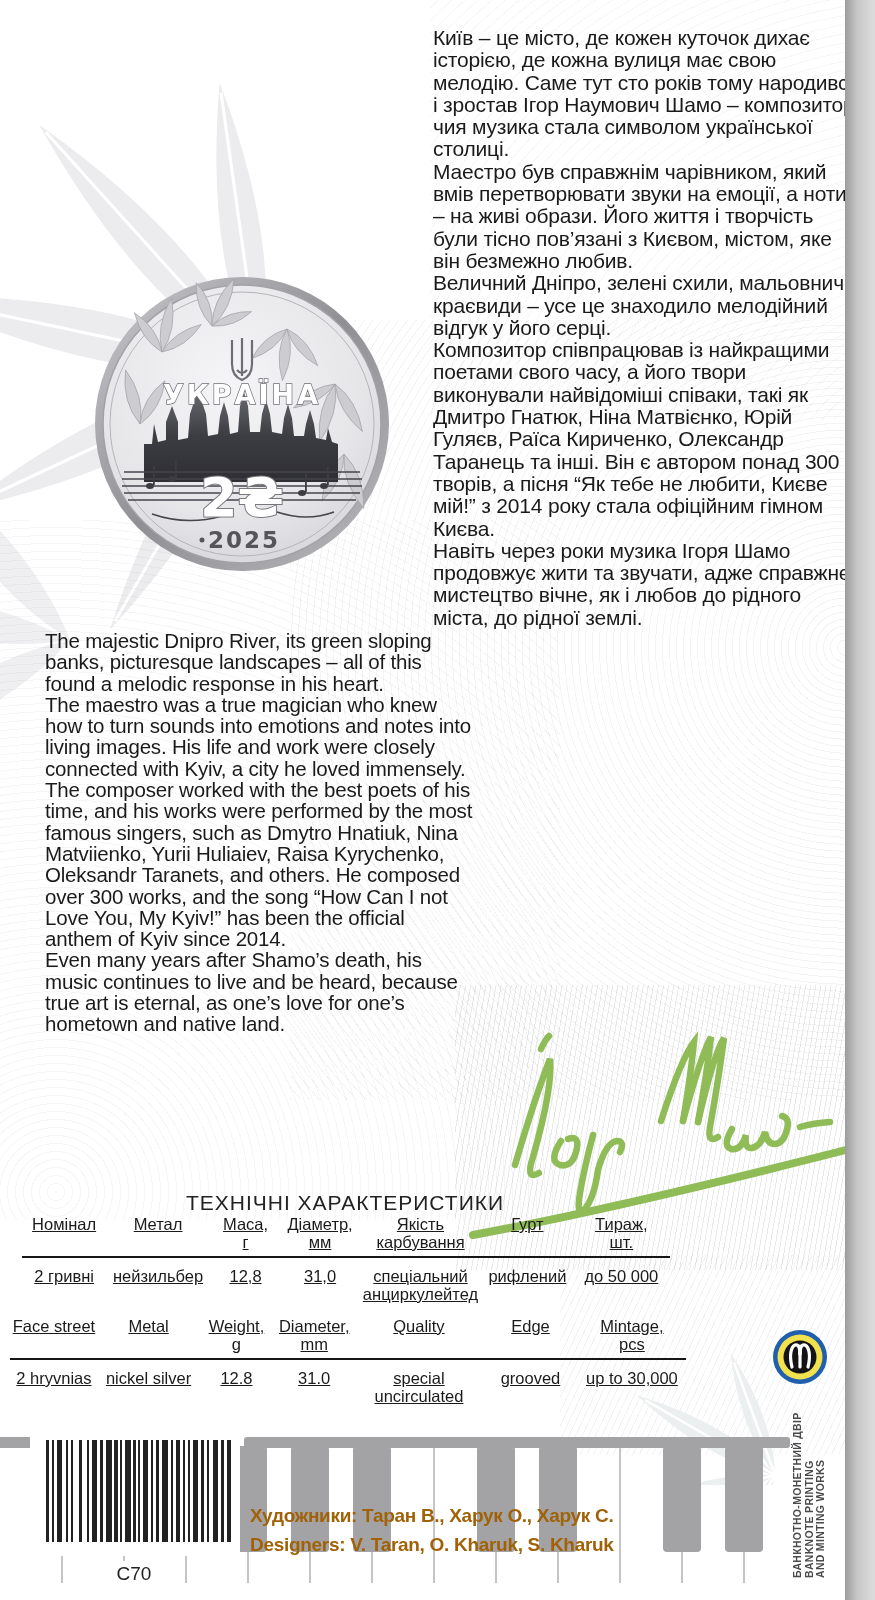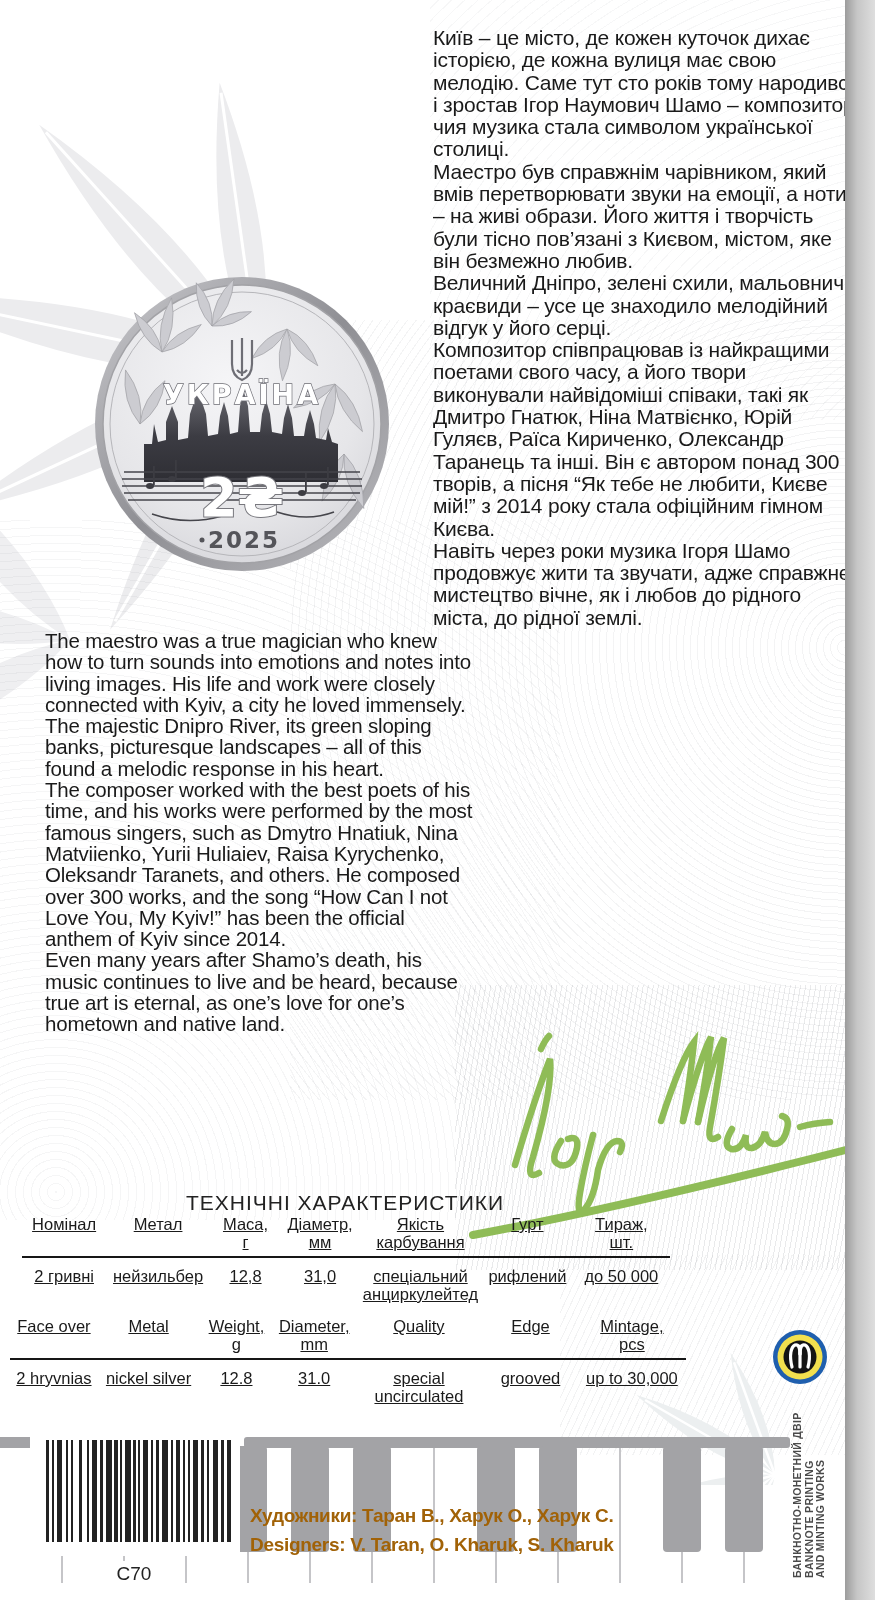--- a/index.html
+++ b/index.html
@@ -197,22 +197,22 @@
 
   <div class="abs ua-text">
     <p>Київ – це місто, де кожен куточок дихає історією, де кожна вулиця має свою мелодію. Саме тут сто років тому народився і зростав Ігор Наумович Шамо – композитор, чия музика стала символом української столиці.</p>
     <p>Маестро був справжнім чарівником, який вмів перетворювати звуки на емоції, а ноти – на живі образи. Його життя і творчість були тісно пов’язані з Києвом, містом, яке він безмежно любив.</p>
     <p>Величний Дніпро, зелені схили, мальовничі краєвиди – усе це знаходило мелодійний відгук у його серці.</p>
     <p>Композитор співпрацював із найкращими поетами свого часу, а його твори виконували найвідоміші співаки, такі як Дмитро Гнатюк, Ніна Матвієнко, Юрій Гуляєв, Раїса Кириченко, Олександр Таранець та інші. Він є автором понад 300 творів, а пісня “Як тебе не любити, Києве мій!” з 2014 року стала офіційним гімном Києва.</p>
     <p>Навіть через роки музика Ігоря Шамо продовжує жити та звучати, адже справжнє мистецтво вічне, як і любов до рідного міста, до рідної землі.</p>
   </div>
 
   <div class="abs en-text">
+    <p>The majestic Dnipro River, its green sloping banks, picturesque landscapes – all of this found a melodic response in his heart.</p>
     <p>The maestro was a true magician who knew how to turn sounds into emotions and notes into living images. His life and work were closely connected with Kyiv, a city he loved immensely.</p>
-    <p>The majestic Dnipro River, its green sloping banks, picturesque landscapes – all of this found a melodic response in his heart.</p>
     <p>The composer worked with the best poets of his time, and his works were performed by the most famous singers, such as Dmytro Hnatiuk, Nina Matviienko, Yurii Huliaiev, Raisa Kyrychenko, Oleksandr Taranets, and others. He composed over 300 works, and the song “How Can I not Love You, My Kyiv!” has been the official anthem of Kyiv since 2014.</p>
     <p>Even many years after Shamo’s death, his music continues to live and be heard, because true art is eternal, as one’s love for one’s hometown and native land.</p>
   </div>
 
   <svg class="abs" style="left:455px;top:1025px;" width="420" height="225" viewBox="0 0 420 225">
     <g stroke="#8fbc57" stroke-width="6.5" stroke-linecap="round" fill="none">
       <path d="M86,24 q4,-9 8,-13"></path>
       <path d="M60,140 Q80,72 95,34 Q98,62 78,132 Q70,156 84,148"></path>
       <path d="M106,116 q-13,20 -1,24 q13,3 17,-17 q2,-13 -9,-9"></path>
       <path d="M138,110 q-9,34 -13,58 q-4,24 4,17 q10,-11 14,-40 q8,-28 19,-29 q8,0 3,11"></path>
@@ -270,21 +270,21 @@
       <col style="width:13%">
         <col style="width:15%">
         <col style="width:11%">
         <col style="width:12%">
       <col style="width:19%">
         <col style="width:14%">
         <col style="width:16%">
     </colgroup>
     <thead>
       <tr>
-        <th>Face over</th>
+        <th>Face street</th>
         <th>Metal</th>
         <th>Weight,
 g</th>
         <th>Diameter,
 mm</th>
         <th>Quality</th>
         <th>Edge</th>
         <th>Mintage,
 pcs</th>
       </tr>

